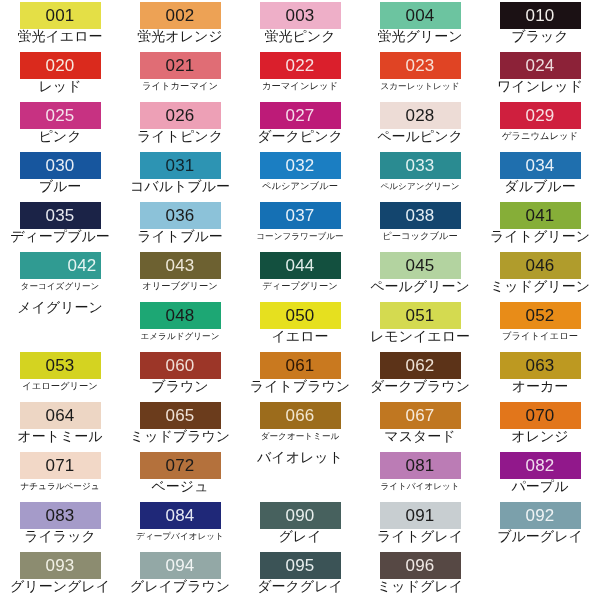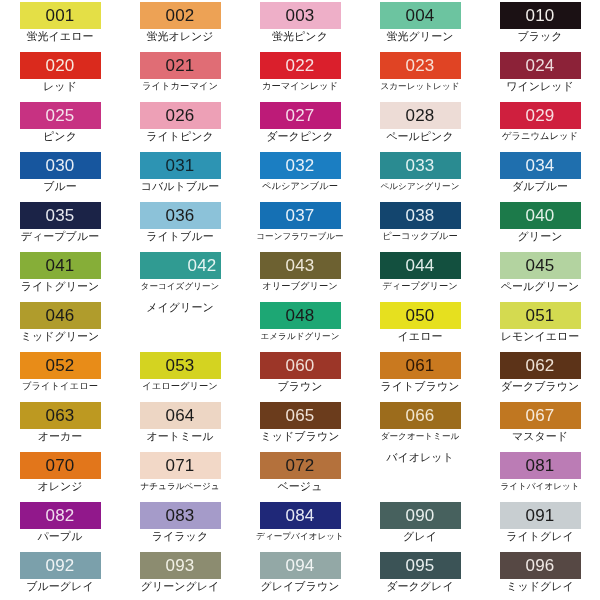--- a/index.html
+++ b/index.html
@@ -30,21 +30,21 @@
   }
   .code{
     font-size:17px;
     letter-spacing:0.2px;
     line-height:27px;
     font-weight:400;
     white-space:nowrap;
   }
   .name{
     margin-top:1px;
-    font-size:11px;
+    font-size:14px;
     color:#1a1a1a;
     line-height:13px;
     white-space:nowrap;
     text-align:center;
     transform-origin:center top;
   }
   .name.squeeze{ font-size:9.3px; }
   .name.squeeze2{ font-size:8.6px; }
 </style>
 </head>
@@ -189,26 +189,20 @@
       </div>
       <div class="name squeeze2">コーンフラワーブルー</div>
     </div>
     <div class="cell">
       <div class="swatch" style="background: rgb(19, 69, 110);">
         <span class="code" style="color: rgb(227, 237, 244);">038</span>
       </div>
       <div class="name squeeze">ピーコックブルー</div>
     </div>
     <div class="cell">
-      <div class="swatch" style="background: rgb(28, 122, 74);">
-        <span class="code" style="color: rgb(227, 242, 232);">040</span>
-      </div>
-      <div class="name">グリーン</div>
-    </div>
-    <div class="cell">
       <div class="swatch" style="background: rgb(134, 174, 56);">
         <span class="code" style="color: rgb(26, 26, 26);">041</span>
       </div>
       <div class="name">ライトグリーン</div>
     </div>
     <div class="cell">
       <div class="swatch" style="background: rgb(48, 155, 146); padding-left: 44px;">
         <span class="code" style="color: rgb(229, 244, 242);">042</span>
       </div>
       <div class="name squeeze2">ターコイズグリーン</div>

